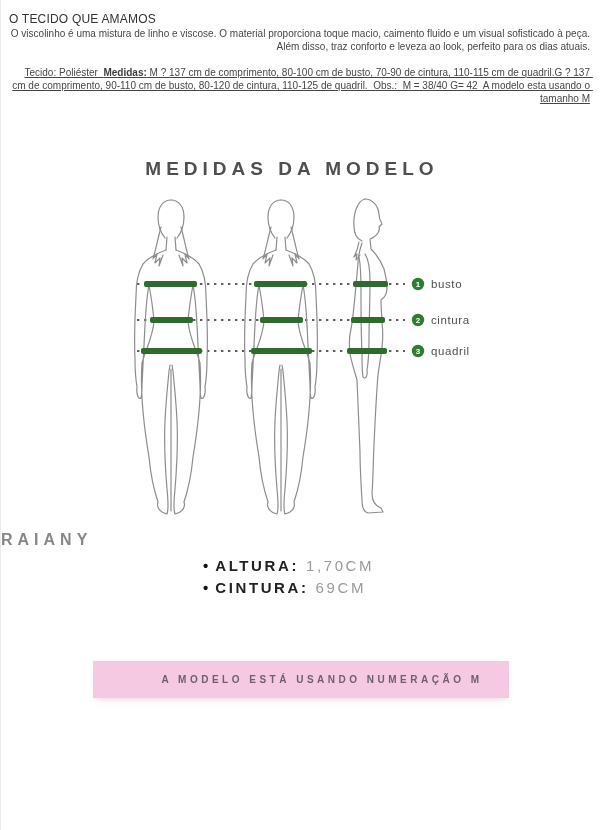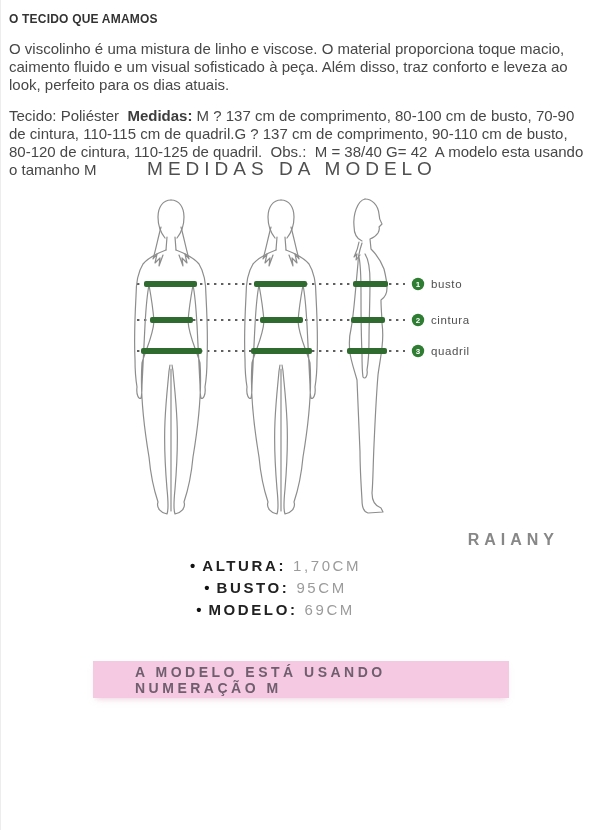--- a/index.html
+++ b/index.html
@@ -8,57 +8,57 @@
   .page {
     position: relative;
     width: 600px; height: 830px;
     background: #ffffff;
     border-left: 1px solid #ededed;
     overflow: hidden;
   }
 
   
   .intro { position: absolute; top: 12px; left: 8px; right: 10px; color: #474747; }
-  .intro h1 { font-size: 12px; font-weight: bold; color: #333333; margin-bottom: 14px; letter-spacing: .2px; }
-  .intro p  { font-size: 15px; line-height: 18px; margin-bottom: 13px; }
-  .intro .p3 { white-space: pre-wrap; }
+  .intro h1 { font-size: 12px; font-weight: normal; color: #333333; margin-bottom: 1px; letter-spacing: .2px; }
+  .intro p  { font-size: 10px; line-height: 13px; margin-bottom: 13px; text-align: right; }
+  .intro .p3 { white-space: pre-wrap; text-decoration: underline; }
   .intro .p3 strong { color: #3d3d3d; }
 
   
   .diagram-title {
     position: absolute; top: 158px; left: 0; width: 600px;
     text-align: center; padding-right: 18px;
-    font-size: 19px; letter-spacing: 5px; color: #4f4f4f; font-weight: normal;
+    font-size: 19px; letter-spacing: 5px; color: #4f4f4f; font-weight: bold;
   }
   .figures-svg { position: absolute; top: 188px; left: 0; }
   .ln { fill: none; stroke: #8d8d8d; stroke-width: 1.2; stroke-linecap: round; stroke-linejoin: round; }
   .dash { fill: none; stroke: #2b2b2b; stroke-width: 1.3; stroke-dasharray: 2.4 4.6; }
   .band { fill: #2f6a2f; }
   .badge { fill: #2e7d32; }
   .badge-num { fill: #ffffff; font-size: 8px; font-weight: bold; text-anchor: middle; font-family: "Liberation Sans", sans-serif; }
   .legend-label { fill: #4f4f4f; font-size: 11.5px; letter-spacing: .6px; font-family: "Liberation Sans", sans-serif; }
 
   
   .model-name {
     position: absolute; top: 531px; left: 0; width: 558px;
-    text-align: right; 
+    text-align: left; 
     font-size: 16px; font-weight: bold; letter-spacing: 5px; color: #878787;
   }
-  .measure-list { position: absolute; top: 555px; left: 189px; list-style: none; text-align: center; }
+  .measure-list { position: absolute; top: 555px; left: 202px; list-style: none; }
   .measure-list li { height: 22px; line-height: 22px; font-size: 15px; white-space: nowrap; }
   .measure-list .dot { color: #111111; font-weight: bold; margin-right: 7px; }
   .measure-list .lbl { color: #212121; font-weight: bold; letter-spacing: 2.6px; }
   .measure-list .val { color: #9b9b9b; letter-spacing: 2.6px; margin-left: 7px; }
 
   
   .banner {
     position: absolute; top: 661px; left: 92px; width: 416px; height: 37px;
     background: #f6c9e2;
     display: flex; align-items: center; justify-content: center;
-    font-size: 14px; font-weight: bold; letter-spacing: 3.5px; color: #6f5e6d;
+    font-size: 10px; font-weight: bold; letter-spacing: 3.5px; color: #6f5e6d;
     box-shadow: 0 4px 6px -3px rgba(221,170,195,.55);
     padding-left: 42px;
   }
 </style>
 </head>
 <body>
 
 <div class="page">
 
   <section class="intro">
@@ -133,19 +133,18 @@
     <g>
       <circle class="badge" cx="417" cy="163" r="6.2"></circle>
       <text class="badge-num" x="417" y="166">3</text>
       <text class="legend-label" x="430" y="167">quadril</text>
     </g>
   </svg>
 
   <div class="model-name">RAIANY</div>
   <ul class="measure-list">
     <li><span class="dot">•</span><span class="lbl">ALTURA:</span><span class="val">1,70CM</span></li>
-    <li><span class="dot">•</span><span class="lbl">BUSTO:</span><span class="val">95CM</span></li>
-    <li><span class="dot">•</span><span class="lbl">MODELO:</span><span class="val">69CM</span></li>
+    <li><span class="dot">•</span><span class="lbl">CINTURA:</span><span class="val">69CM</span></li>
   </ul>
 
   <div class="banner">A MODELO ESTÁ USANDO NUMERAÇÃO M</div>
 
 </div>
 
 </body></html>

